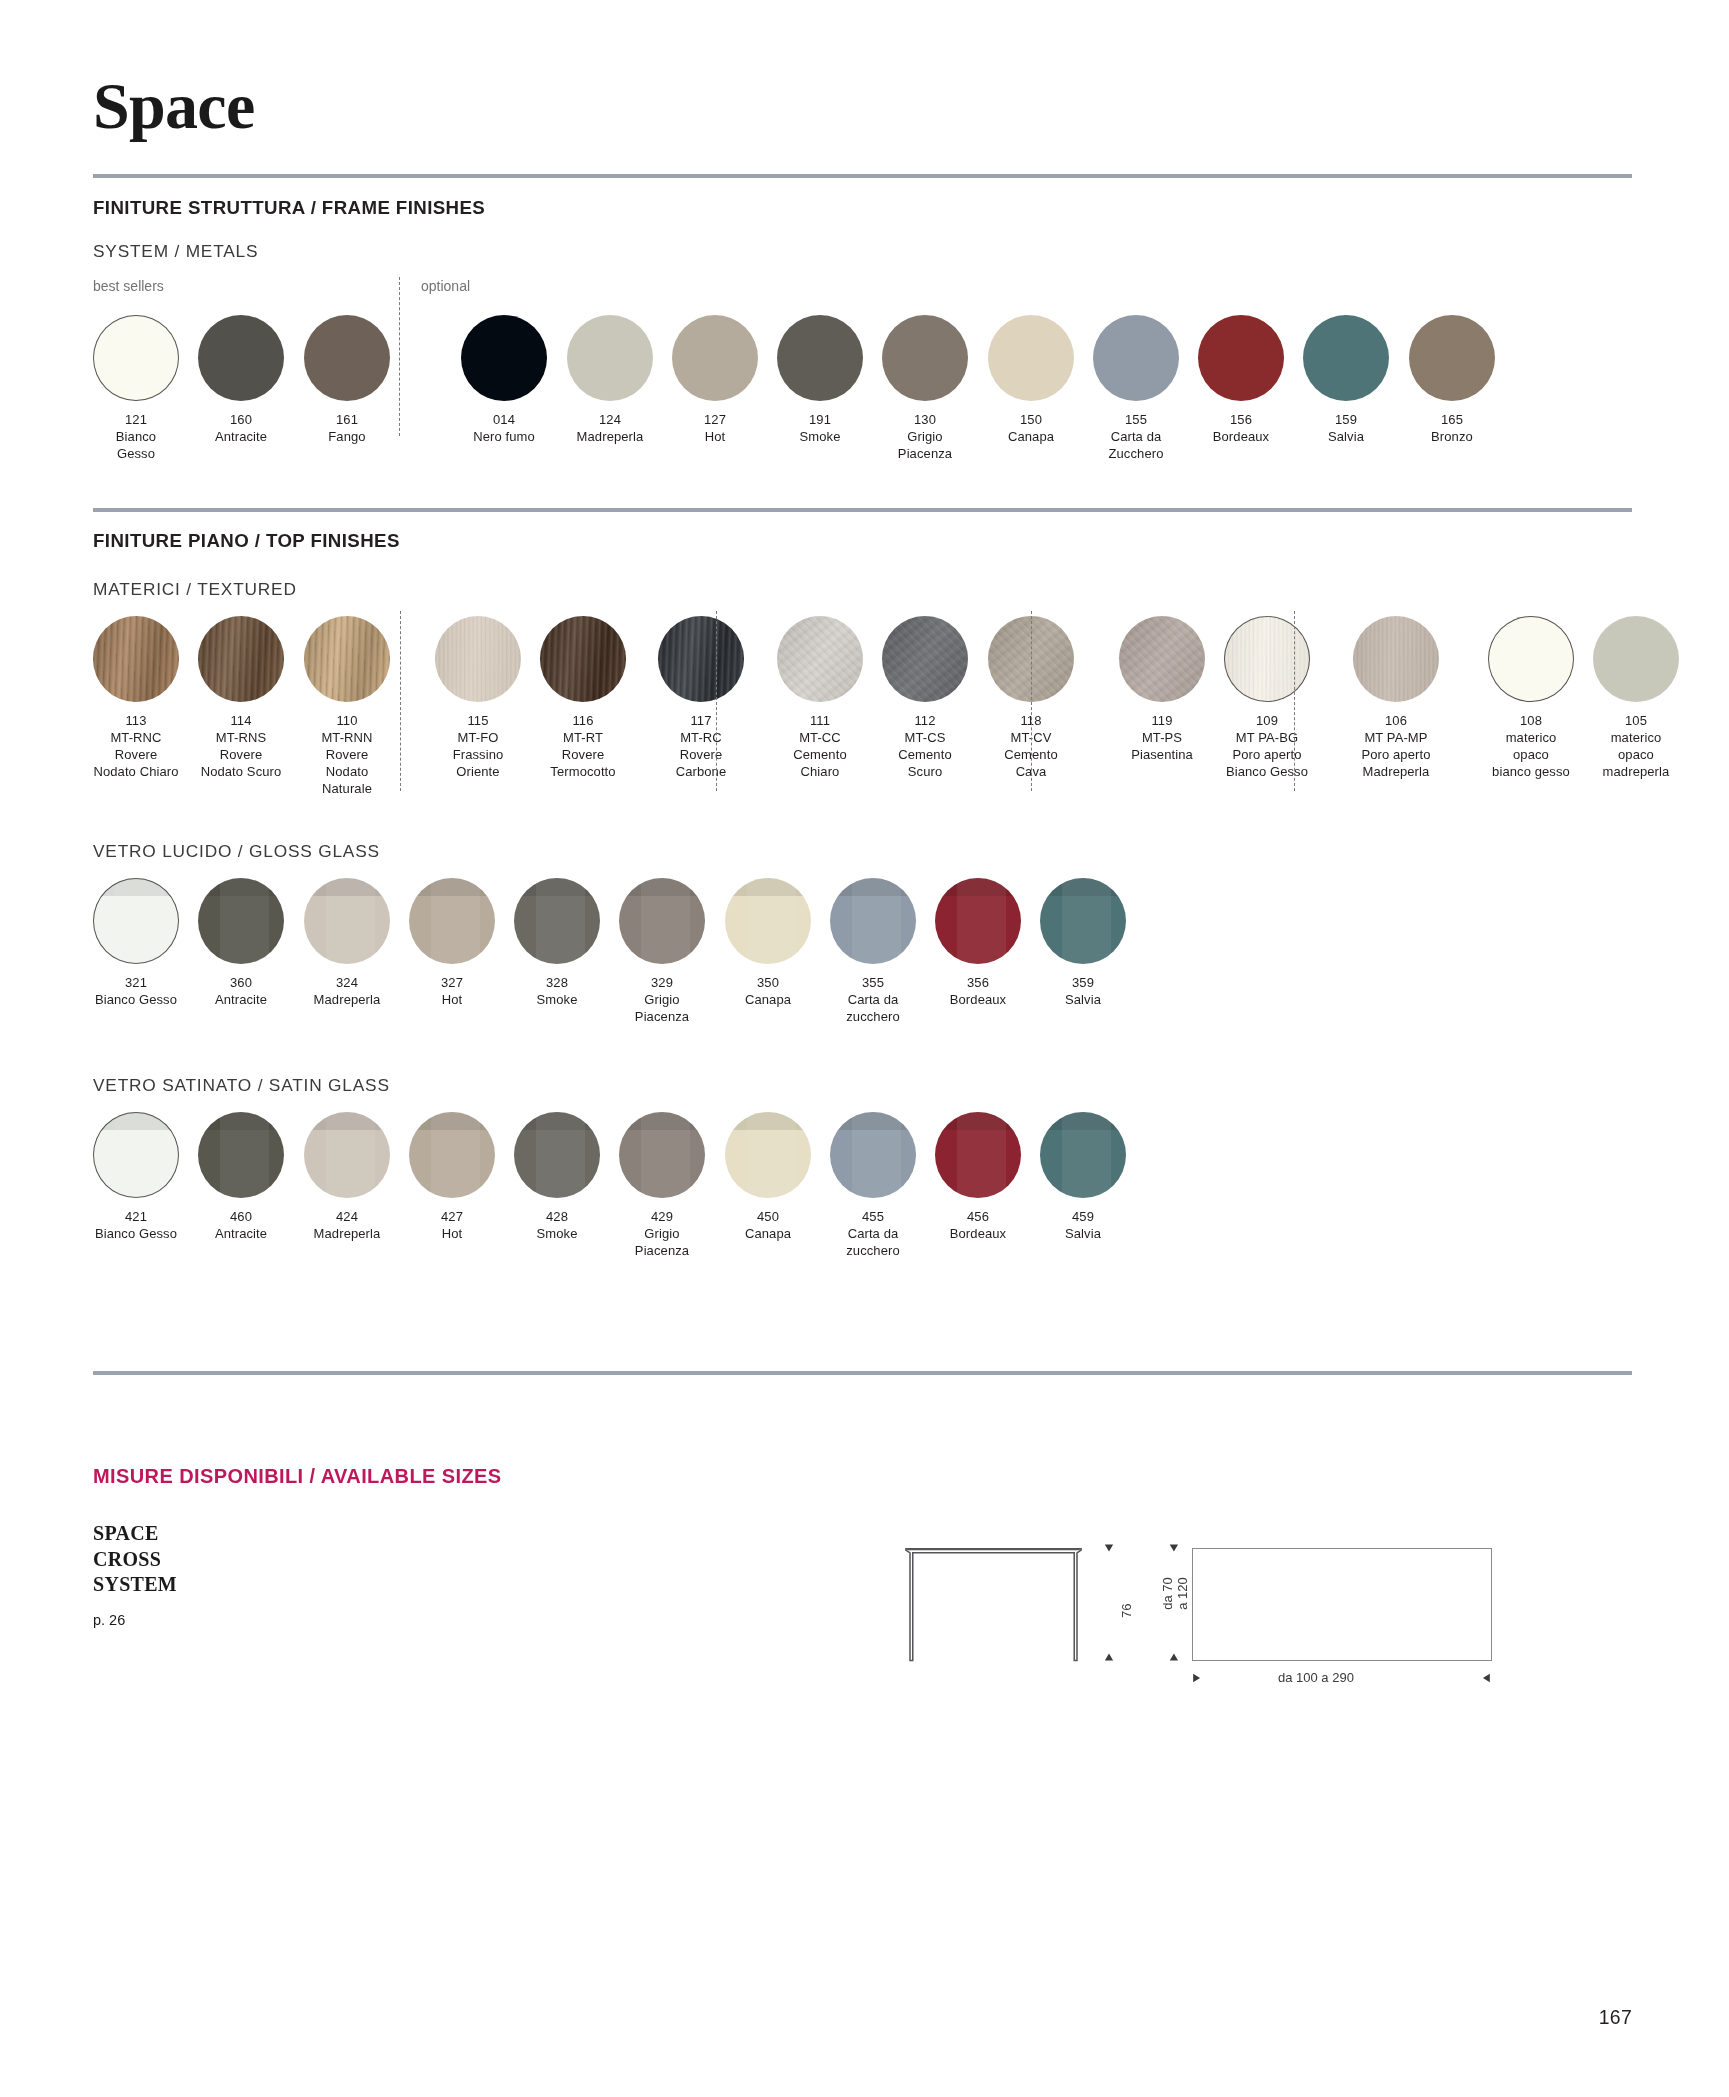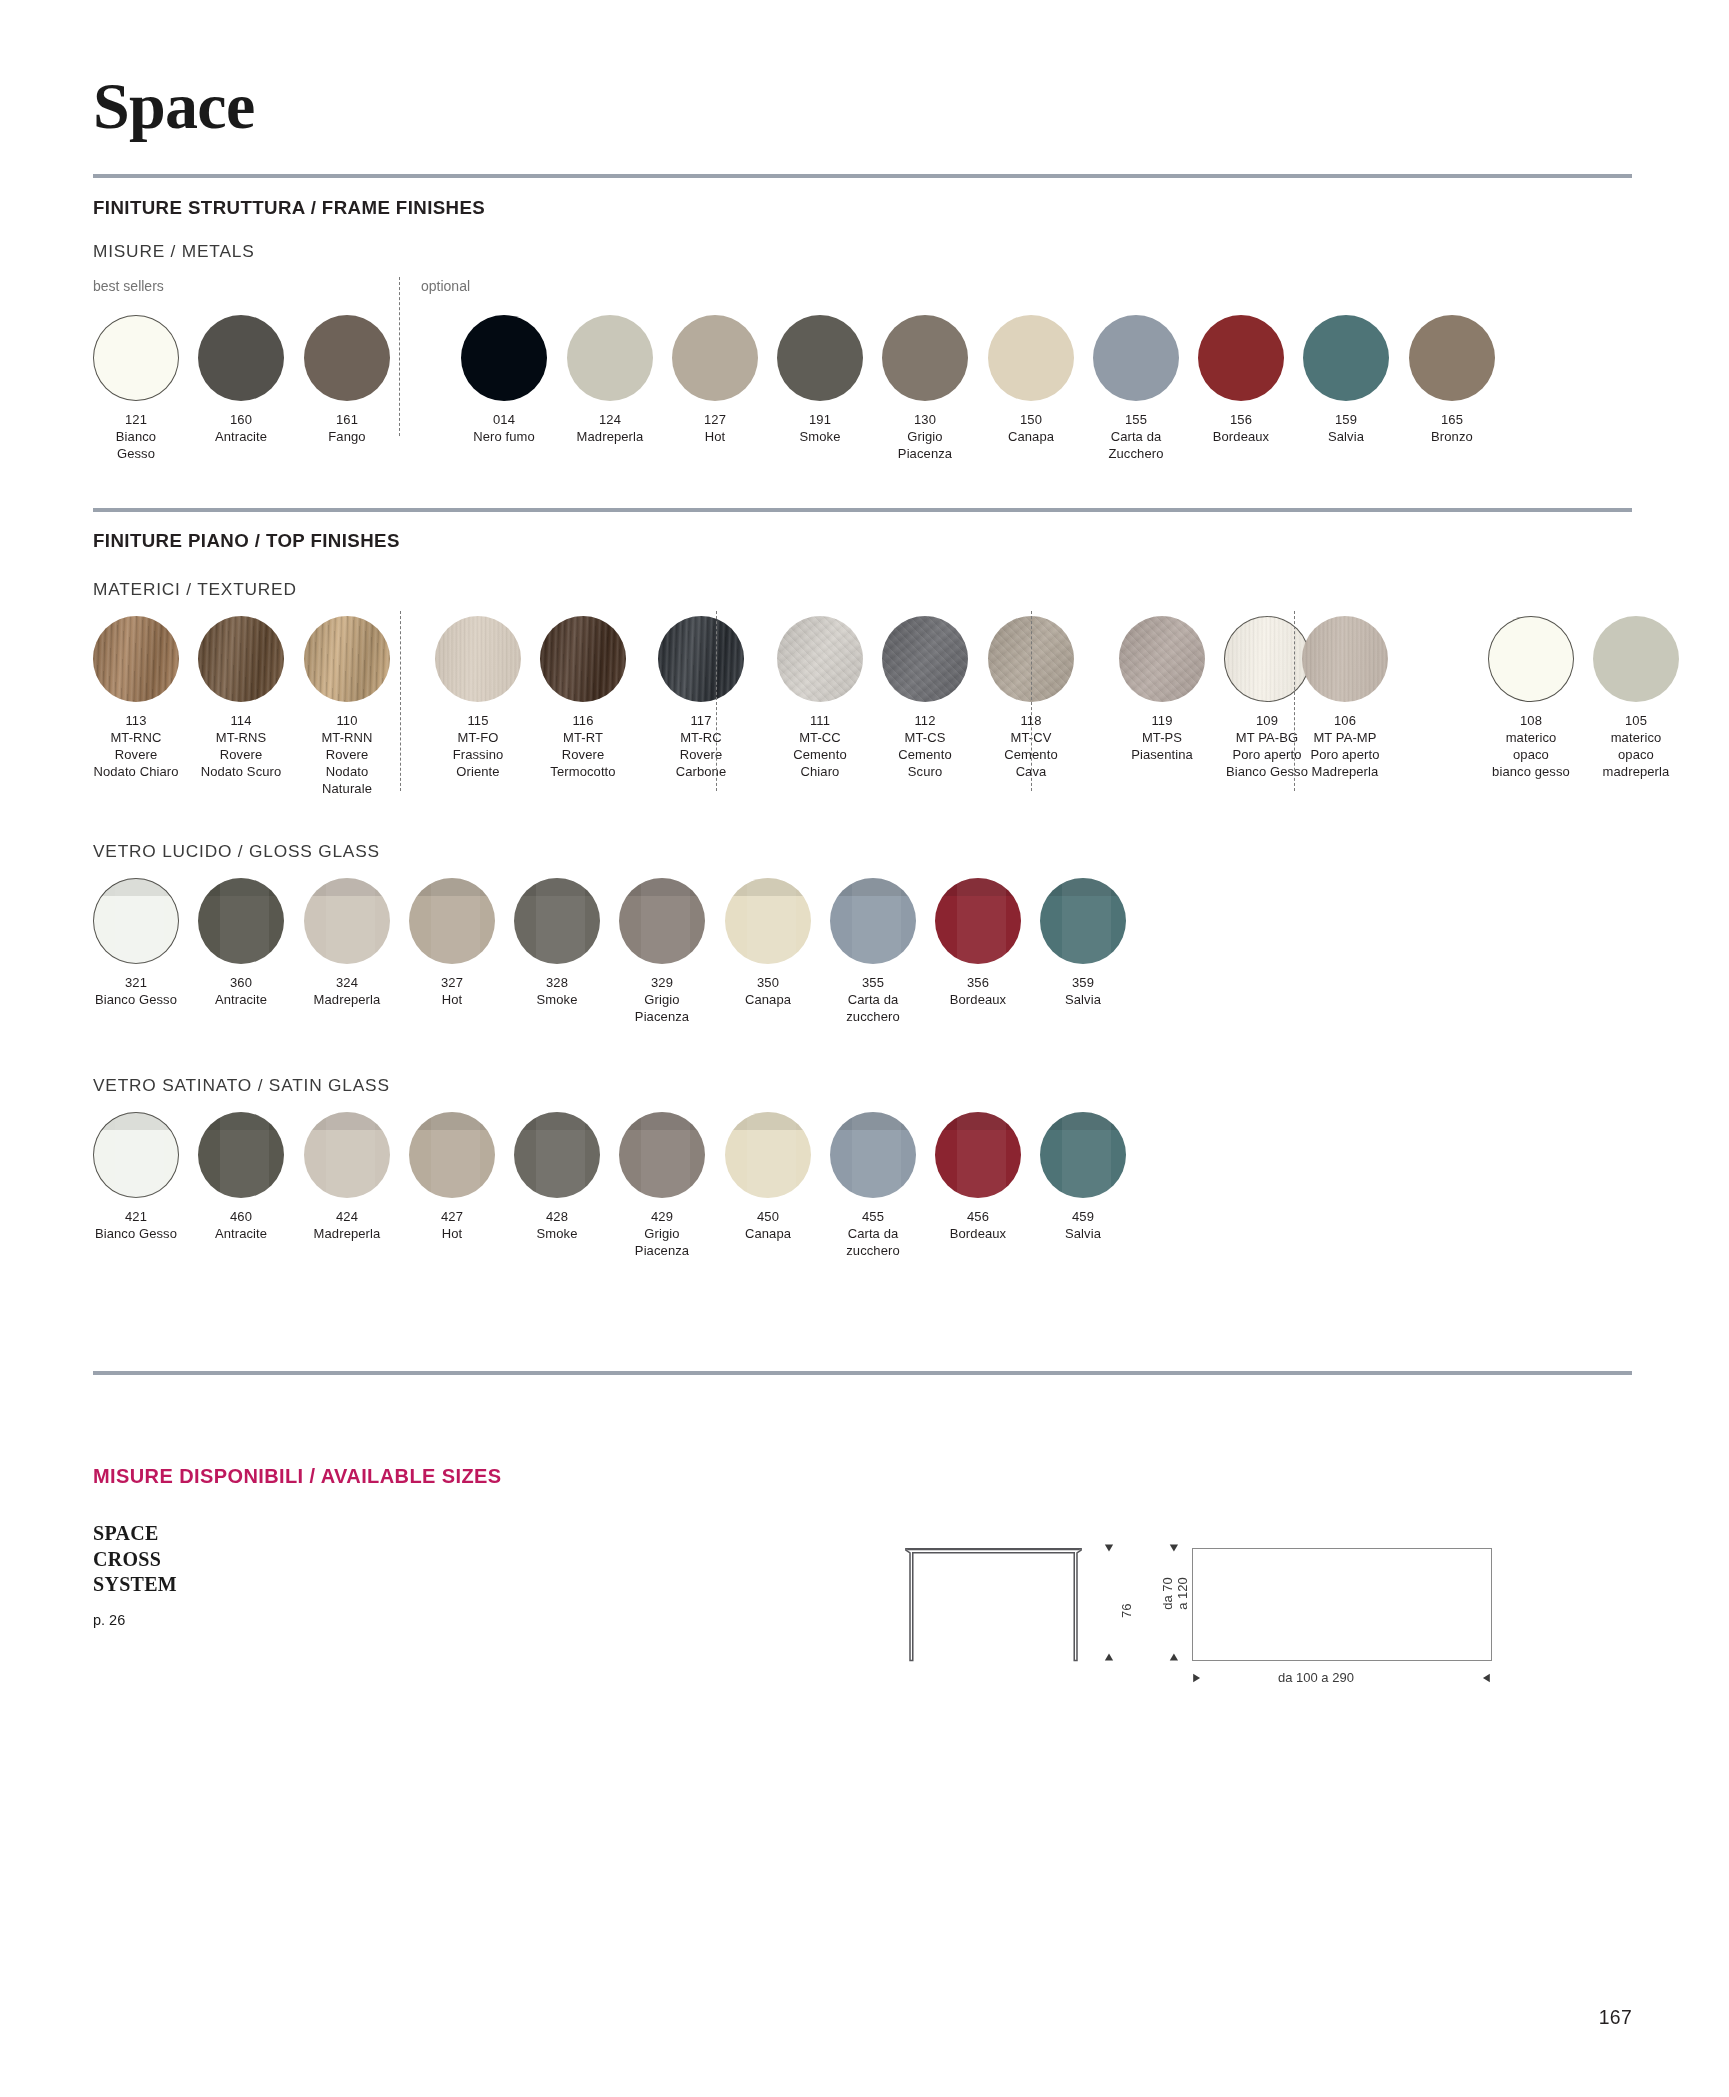--- a/index.html
+++ b/index.html
@@ -180,21 +180,21 @@
 <body>
 
 <div class="page">
 
   <div class="title-block">
     <h1 class="page-title">Space</h1>
   </div>
   <div class="rule" style="top:174px"></div>
 
   <div class="sec-head" style="top:197px">FINITURE STRUTTURA / FRAME FINISHES</div>
-  <div class="sub-head" style="top:241px">MISURE / METALS</div>
+  <div class="sub-head" style="top:241px">SYSTEM / METALS</div>
   <div class="mini-label" style="left:93px; top:278px">best sellers</div>
   <div class="mini-label" style="left:421px; top:278px">optional</div>
 
   <div class="swatch-row" id="row-frame" style="top:315px">
       <div class="swatch" style="left: 0px;">
         <div class="chip outlined" style="background: rgb(250, 250, 241);"></div>
         <div class="chip-label">
           <span class="chip-code">121</span>
           <span class="chip-name">Bianco<br>Gesso</span>
         </div>
@@ -383,21 +383,21 @@
       </div>
       <div class="swatch" style="left: 1131px;">
         <div class="chip outlined" style="background: rgb(245, 241, 232);">
           <div class="grain" style="background-image: repeating-linear-gradient(90deg, rgba(0, 0, 0, 0.055) 0px, rgba(0, 0, 0, 0) 1.4px, rgba(255, 255, 255, 0.09) 2.8px, rgba(0, 0, 0, 0.03) 4.2px), linear-gradient(95deg, rgba(0, 0, 0, 0.07) 0%, rgba(255, 255, 255, 0.1) 45%, rgba(0, 0, 0, 0.06) 100%); opacity: 0.85;"></div>
         </div>
         <div class="chip-label">
           <span class="chip-code">109</span>
           <span class="chip-name">MT PA-BG<br>Poro aperto<br>Bianco Gesso</span>
         </div>
       </div>
-      <div class="swatch" style="left: 1209px;">
+      <div class="swatch" style="left: 1260px;">
         <div class="chip" style="background: rgb(197, 185, 174);">
           <div class="grain" style="background-image: repeating-linear-gradient(90deg, rgba(0, 0, 0, 0.055) 0px, rgba(0, 0, 0, 0) 1.4px, rgba(255, 255, 255, 0.09) 2.8px, rgba(0, 0, 0, 0.03) 4.2px), linear-gradient(95deg, rgba(0, 0, 0, 0.07) 0%, rgba(255, 255, 255, 0.1) 45%, rgba(0, 0, 0, 0.06) 100%); opacity: 0.85;"></div>
         </div>
         <div class="chip-label">
           <span class="chip-code">106</span>
           <span class="chip-name">MT PA-MP<br>Poro aperto<br>Madreperla</span>
         </div>
       </div>
       <div class="swatch" style="left: 1395px;">
         <div class="chip outlined" style="background: rgb(250, 250, 240);"></div>

